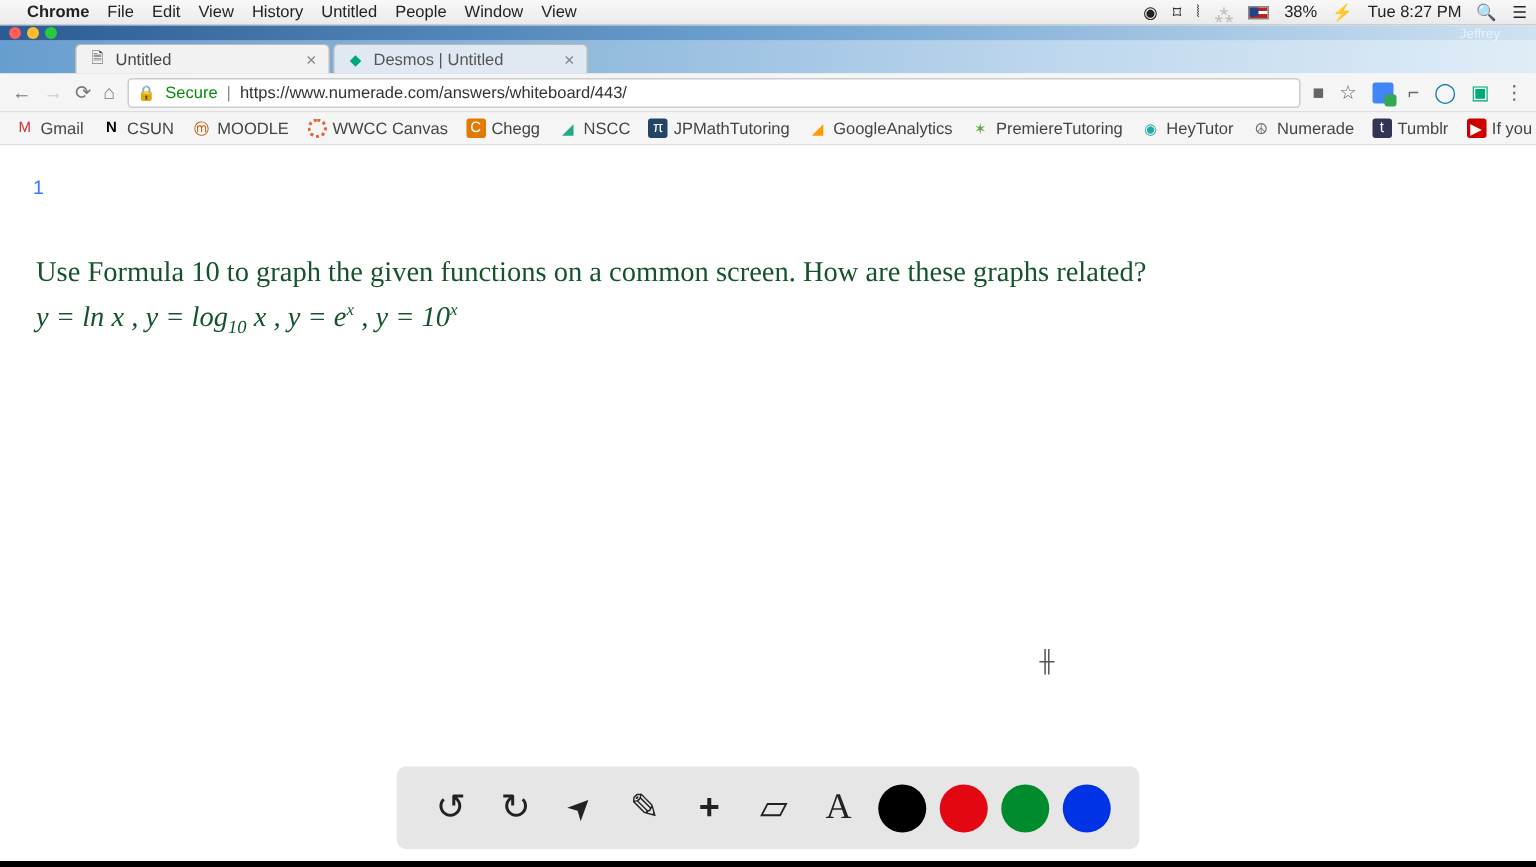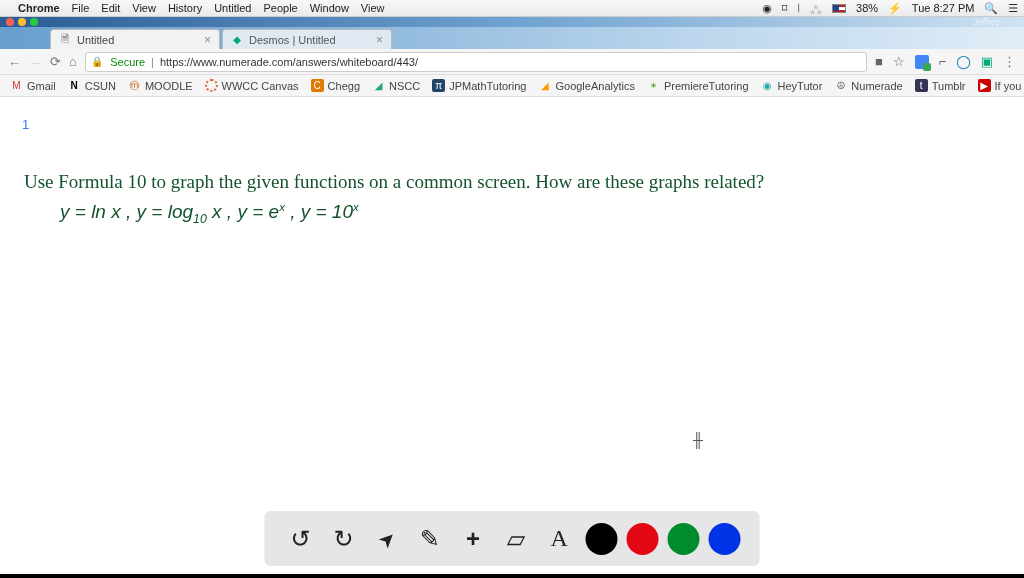--- a/index.html
+++ b/index.html
@@ -91,21 +91,21 @@
     position:relative; background:#fff; height: calc(578px - 17px - 10px - 22px - 26px - 22px - 4px);
   }
   .page-num{
     position:absolute; left:22px; top:20px; color:#3a77ff; font-size:13px; cursor:pointer;
   }
   .problem{
     position:absolute; left:24px; top:70px; right:24px;
     font-family: Georgia, "Times New Roman", serif;
     font-size:19px; color:#14532d; line-height:1.6;
   }
-  .problem .line2{font-family: Liberation Sans, sans-serif; font-style:italic;margin-left:36px;}
+  .problem .line2{font-family: Liberation Serif, serif; font-style:italic;}
   .problem sup{font-size:.6em; font-style:italic;}
   .problem sub{font-size:.65em;}
   .cursor{
     position:absolute; left:693px; top:335px; font-size:14px; color:#555;
   }
   
   .wb-toolbar{
     position:absolute; left:50%; transform:translateX(-50%); bottom:8px;
     width:495px; height:55px; background:#e6e6e6; border-radius:6px;
     display:flex; align-items:center; justify-content:space-evenly;

